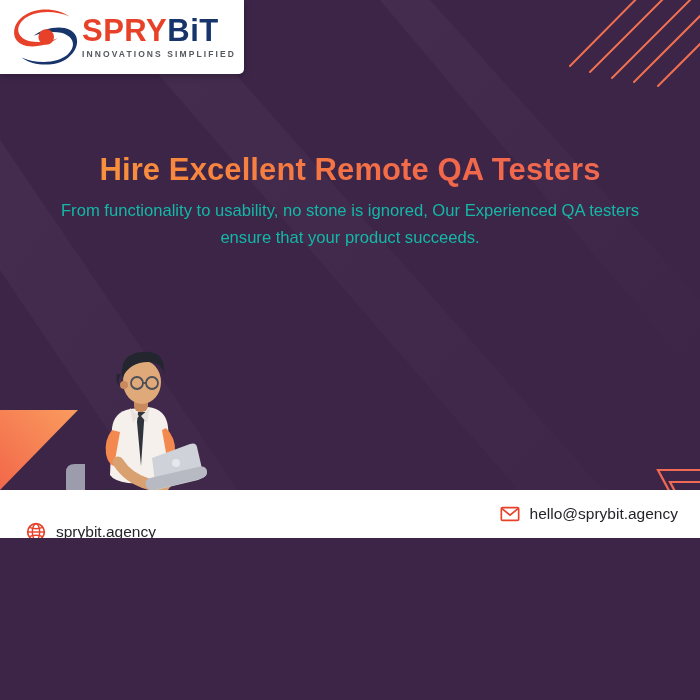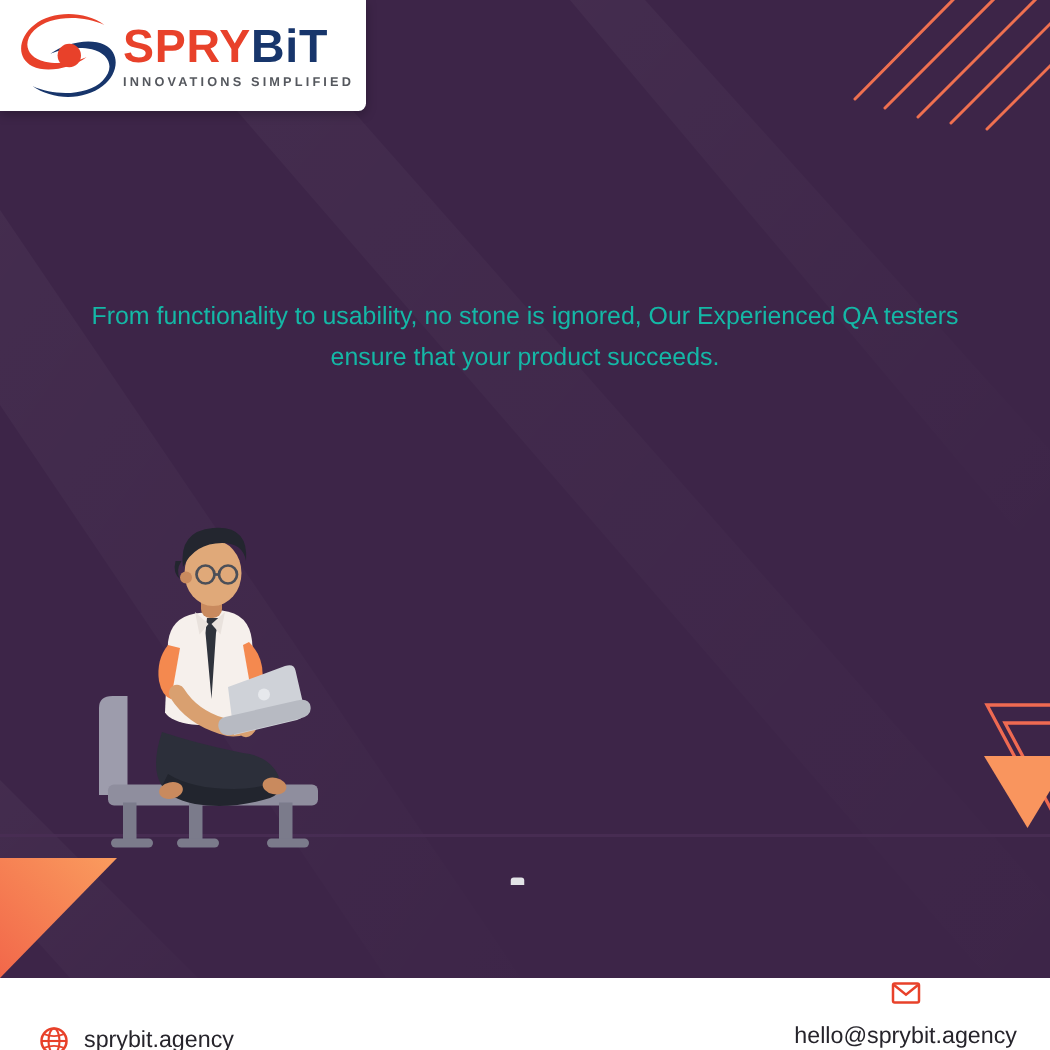--- a/index.html
+++ b/index.html
@@ -5,21 +5,21 @@
   * { margin:0; padding:0; box-sizing:border-box; }
   html,body { width:700px; height:700px; }
   body {
     font-family:"Liberation Sans", sans-serif;
     background:#3d2548;
     overflow:hidden;
     position:relative;
   }
   #poster {
     position:absolute; inset:0;
-    width:700px; height:700px;
+    width:700px; height:538px;
     background:#3d2548;
     overflow:hidden;
   }
   
   .bg-streaks { position:absolute; inset:0; pointer-events:none; }
   .deco-lines-tr { position:absolute; top:-6px; right:-10px; }
   .deco-tri-right { position:absolute; top:440px; right:0px; }
   .deco-wedge-bl { position:absolute; left:0; bottom:48px; }
 
   
@@ -62,21 +62,21 @@
 
   
   .footer {
     position:absolute; left:0; bottom:0;
     width:700px; height:48px;
     background:#ffffff;
     display:flex; align-items:center;
   }
   .footer-item { display:flex; align-items:center; gap:10px; }
   .footer-item.left { margin-left:26px;margin-top:36px; }
-  .footer-item.right { margin-left:auto; margin-right:22px;flex-direction:column; }
+  .footer-item.right { margin-left:auto; margin-right:22px; }
   .footer-text { font-size:15.5px; color:#26242b; }
   .footer-ico { width:20px; height:20px; flex:none; display:block; }
 </style>
 </head>
 <body>
 
 <div id="poster">
 
   <svg class="bg-streaks" width="700" height="700" viewBox="0 0 700 700">
     <defs>
@@ -127,20 +127,21 @@
       <circle cx="57" cy="48" r="13" fill="#e8412a"></circle>
     </svg>
     <div class="logo-text-wrap">
       <div class="logo-word">
         <span class="s1">SPRY</span><span class="s2">BiT</span>
       </div>
       <div class="logo-tag">INNOVATIONS SIMPLIFIED</div>
     </div>
   </div>
 
+  <div class="headline">Hire Excellent Remote QA Testers</div>
   <div class="subhead">
     <span>From functionality to usability, no stone is ignored, Our Experienced</span>
     <span>QA testers ensure that your product succeeds.</span>
   </div>
 
   <svg class="illus" viewBox="0 0 700 310">
     <defs>
       <linearGradient id="badgeG" x1="0" y1="0" x2="1" y2="1">
         <stop offset="0%" stop-color="#f89b4e"></stop>
         <stop offset="100%" stop-color="#f2685a"></stop>

